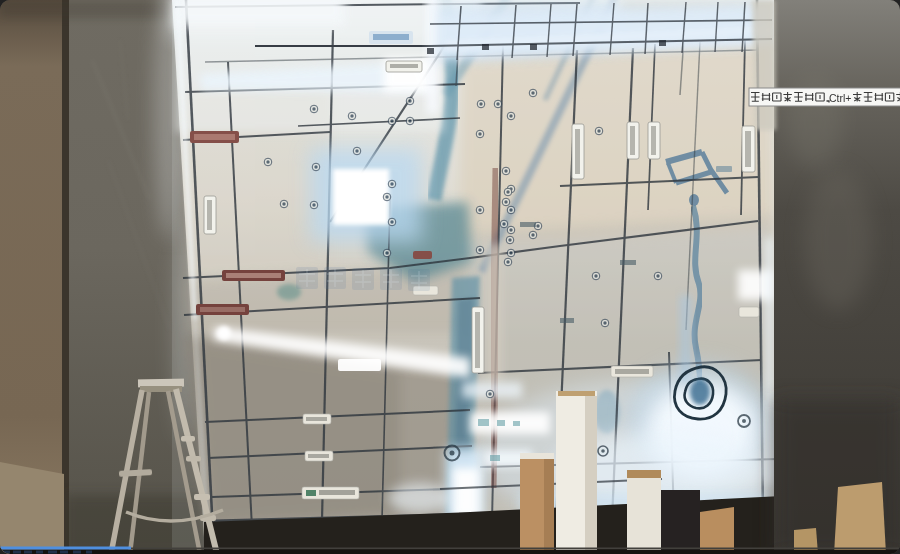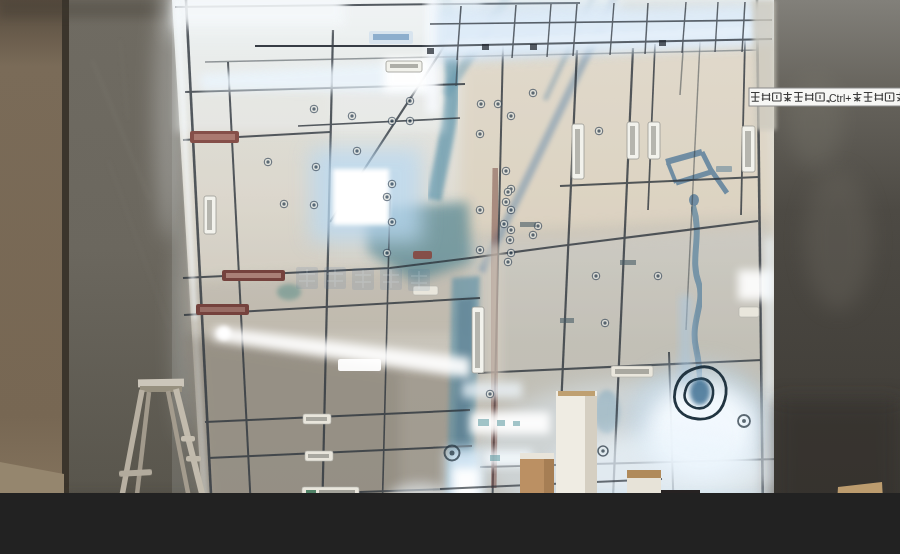--- a/index.html
+++ b/index.html
@@ -1,16 +1,16 @@
 <!DOCTYPE html>
 <html><head>
 <meta charset="utf-8">
 <style>
 html,body{margin:0;padding:0;background:#222;}
-#stage{position:relative;width:900px;height:493px;overflow:hidden;font-family:"Liberation Sans",sans-serif;}
+#stage{position:relative;width:900px;height:554px;overflow:hidden;font-family:"Liberation Sans",sans-serif;border-radius:10px;}
 svg{display:block;}
 </style>
 </head>
 <body>
 <div id="stage">
 <svg width="900" height="554" viewBox="0 0 900 554" xmlns="http://www.w3.org/2000/svg">
 <defs>
 <filter id="b2" x="-30%" y="-30%" width="160%" height="160%">
           <feGaussianBlur stdDeviation="2"></feGaussianBlur>
         </filter>

